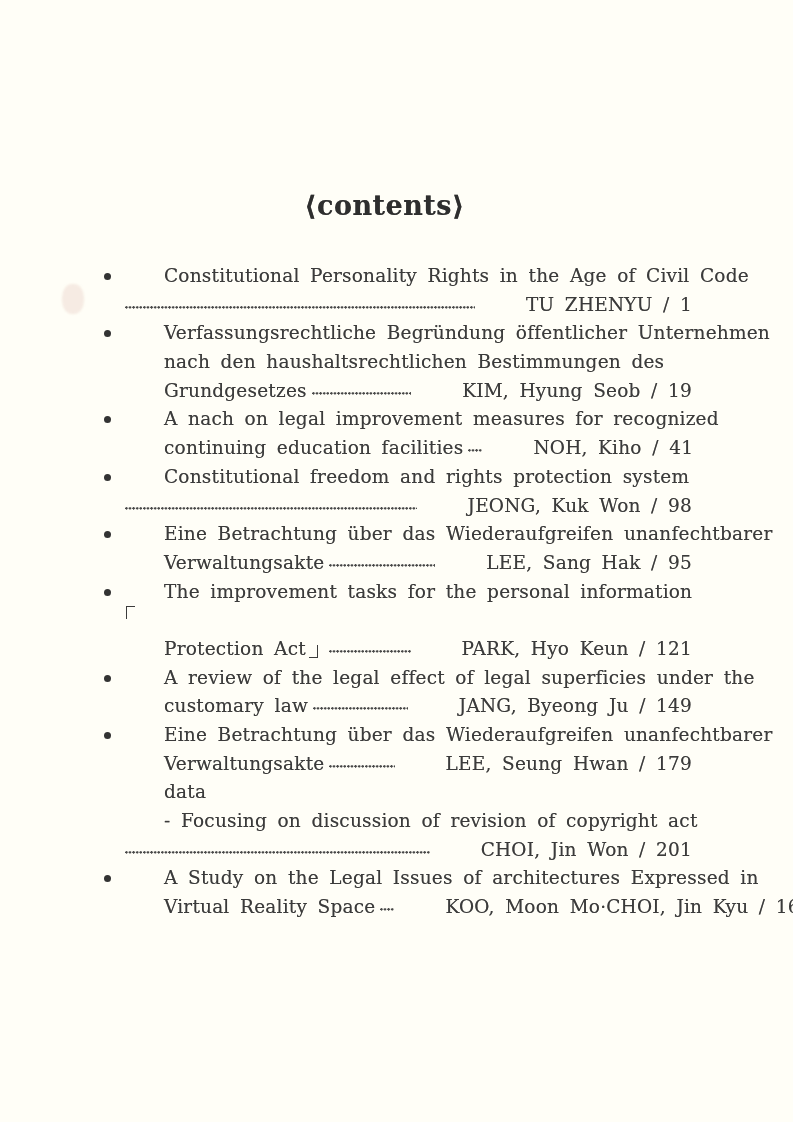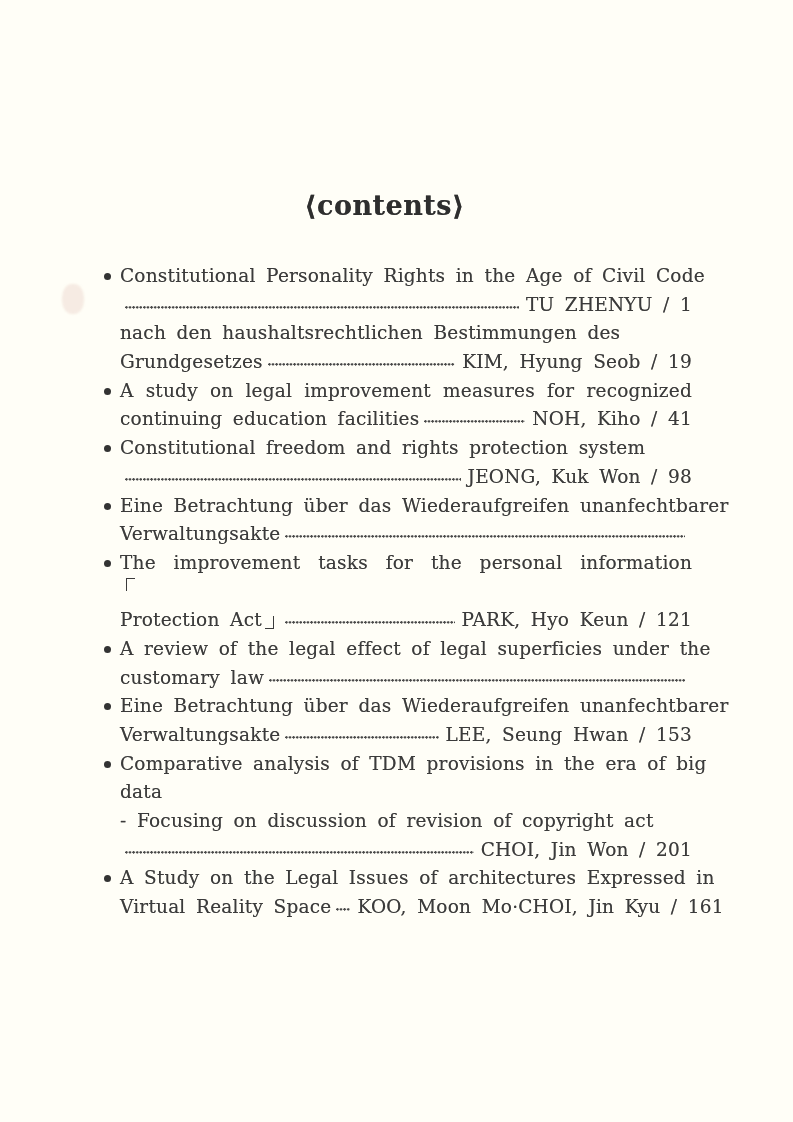--- a/index.html
+++ b/index.html
@@ -56,21 +56,21 @@
     height: 7px;
     border-radius: 50%;
     background: #333;
   }
   .row.just .text {
     flex: 1;
     text-align: justify;
     text-align-last: justify;
     white-space: nowrap;
   }
-  .text, .author { white-space: nowrap; }
+  .text, .author { white-space: nowrap; margin-left: 44px; }
   .leader {
     flex: 1;
     min-width: 14px;
     align-self: stretch;
     position: relative;
     margin: 0 7px 0 5px;
   }
   .leader::after {
     content: "";
     position: absolute;
@@ -124,32 +124,36 @@
 
     <div class="row just">
       <span class="bullet"></span>
       <span class="text">Constitutional Personality Rights in the Age of Civil Code</span>
     </div>
     <div class="row">
       <span class="leader"></span>
       <span class="author">TU ZHENYU / 1</span>
     </div>
 
+    <div class="row just">
+      <span class="bullet"></span>
+      <span class="text">Verfassungsrechtliche Begründung öffentlicher Unternehmen</span>
+    </div>
     <div class="row">
       <span class="text">nach den haushaltsrechtlichen Bestimmungen des</span>
     </div>
     <div class="row">
       <span class="text">Grundgesetzes</span>
       <span class="leader"></span>
       <span class="author">KIM, Hyung Seob / 19</span>
     </div>
 
     <div class="row just">
       <span class="bullet"></span>
-      <span class="text">A study on legal improvement measures for recognized</span>
+      <span class="text">A nach on legal improvement measures for recognized</span>
     </div>
     <div class="row">
       <span class="text">continuing education facilities</span>
       <span class="leader"></span>
       <span class="author">NOH, Kiho / 41</span>
     </div>
 
     <div class="row">
       <span class="bullet"></span>
       <span class="text">Constitutional freedom and rights protection system</span>
@@ -159,20 +163,21 @@
       <span class="author">JEONG, Kuk Won / 98</span>
     </div>
 
     <div class="row just">
       <span class="bullet"></span>
       <span class="text">Eine Betrachtung über das Wiederaufgreifen unanfechtbarer</span>
     </div>
     <div class="row">
       <span class="text">Verwaltungsakte</span>
       <span class="leader"></span>
+      <span class="author">LEE, Sang Hak / 95</span>
     </div>
 
     <div class="row just">
       <span class="bullet"></span>
       <span class="text">The improvement tasks for the personal information</span>
     </div>
     <div class="row">
       <span class="cb-open"></span>
     </div>
     <div class="row">
@@ -182,36 +187,33 @@
       <span class="author">PARK, Hyo Keun / 121</span>
     </div>
 
     <div class="row just">
       <span class="bullet"></span>
       <span class="text">A review of the legal effect of legal superficies under the</span>
     </div>
     <div class="row">
       <span class="text">customary law</span>
       <span class="leader"></span>
+      <span class="author">JANG, Byeong Ju / 149</span>
     </div>
 
     <div class="row just">
       <span class="bullet"></span>
       <span class="text">Eine Betrachtung über das Wiederaufgreifen unanfechtbarer</span>
     </div>
     <div class="row">
       <span class="text">Verwaltungsakte</span>
       <span class="leader"></span>
-      <span class="author">LEE, Seung Hwan / 153</span>
-    </div>
-
-    <div class="row just">
-      <span class="bullet"></span>
-      <span class="text">Comparative analysis of TDM provisions in the era of big</span>
-    </div>
+      <span class="author">LEE, Seung Hwan / 179</span>
+    </div>
+
     <div class="row">
       <span class="text">data</span>
     </div>
     <div class="row">
       <span class="text">- Focusing on discussion of revision of copyright act</span>
     </div>
     <div class="row">
       <span class="leader"></span>
       <span class="author">CHOI, Jin Won / 201</span>
     </div>

